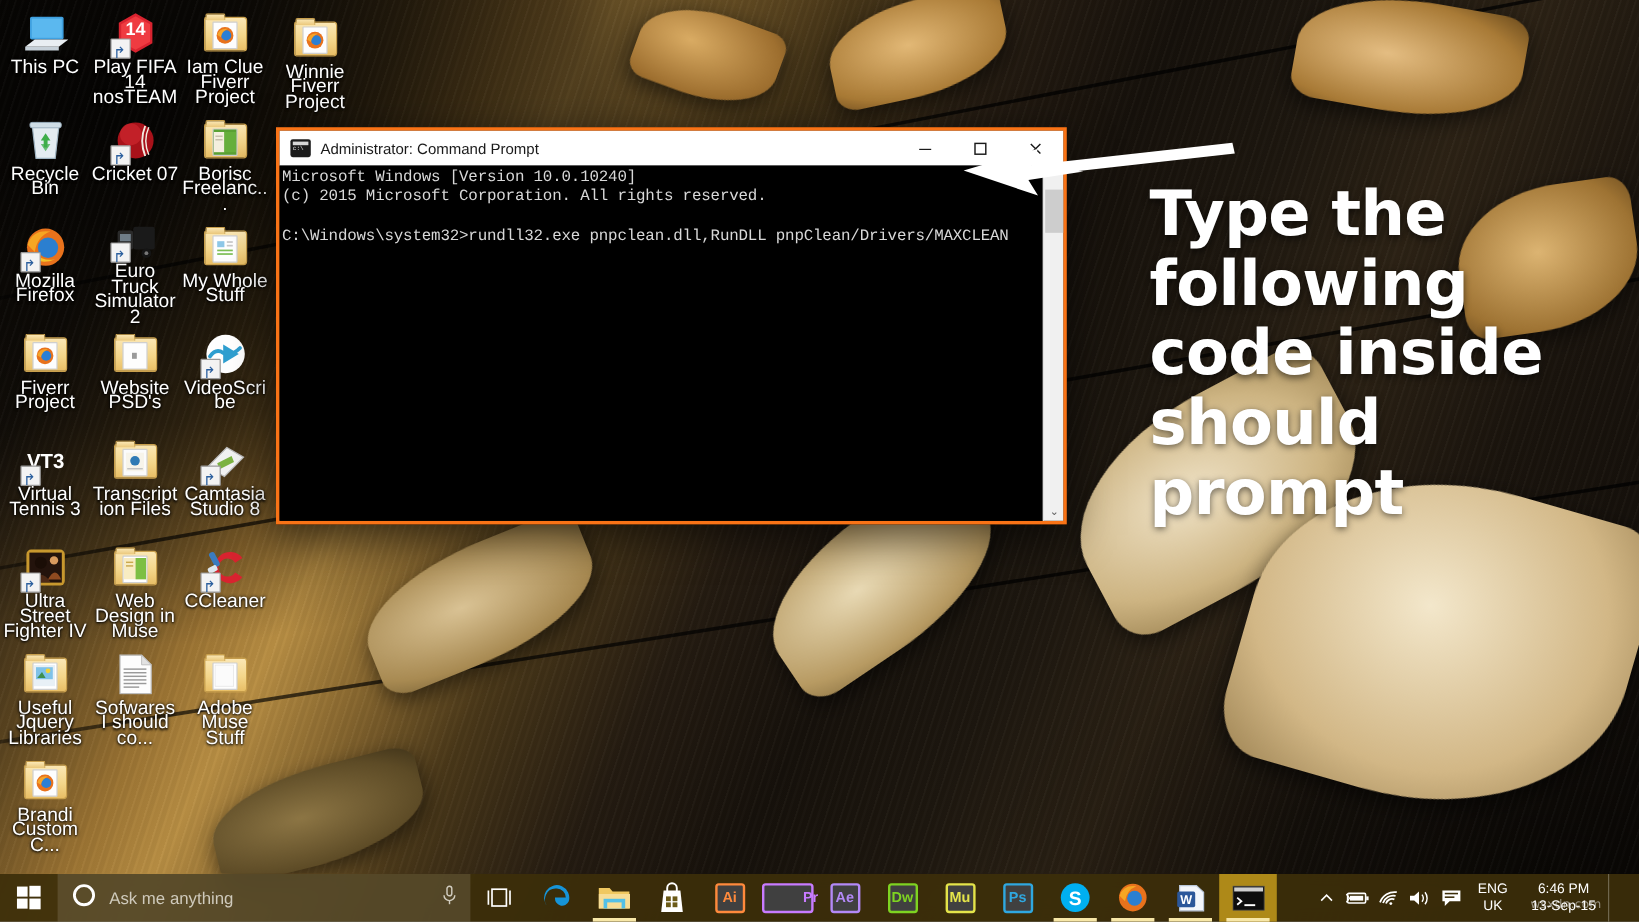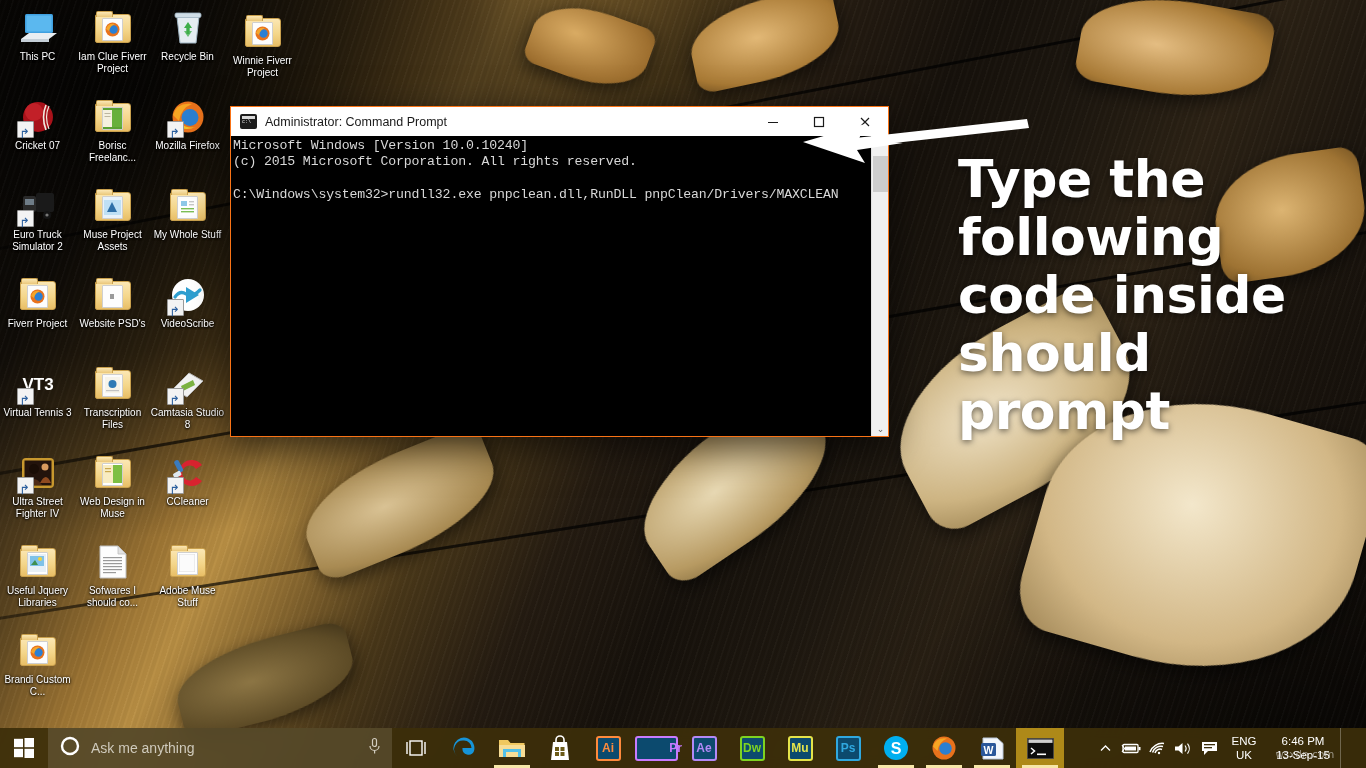--- a/index.html
+++ b/index.html
@@ -62,21 +62,21 @@
   .desk-icon {
     width: 75px; display: flex; flex-direction: column; align-items: center;
     padding-top: 4px; cursor: default; user-select: none;
   }
   .desk-icon .glyph {
     width: 40px; height: 40px; position: relative;
     display: flex; align-items: center; justify-content: center;
     margin-bottom: 3px;
   }
   .desk-icon .lbl {
-    color: #ffffff; font-size: 10px; line-height: 12.4px; text-align: center;
+    color: #ffffff; font-size: 16px; line-height: 12.4px; text-align: center;
     text-shadow: 0 1px 2px rgba(0,0,0,0.95), 0 0 3px rgba(0,0,0,0.9);
     max-width: 74px; word-wrap: break-word;
   }
   
   .shortcut::after {
     content: ""; position: absolute; left: -1px; bottom: -1px;
     width: 15px; height: 15px; background: #f3f3f3; border: 1px solid #9a9a9a;
     border-radius: 1px;
   }
   .shortcut::before {
@@ -98,21 +98,21 @@
   .folder .paper {
     position: absolute; left: 6px; top: 3px; width: 21px; height: 23px;
     background: #fdfdfd; border: 1px solid #cfcfcf; border-radius: 1px;
     display: flex; align-items: center; justify-content: center;
     font-size: 13px; overflow: hidden;
   }
 
   
   #cmd-window {
     position: absolute; left: 230px; top: 106px; width: 659px; height: 331px;
-    background: #000; border: 1px solid #f97316;
+    background: #000; border: 3px solid #f97316;
     box-shadow: 0 10px 34px rgba(0,0,0,0.6);
     display: flex; flex-direction: column;
   }
   #cmd-titlebar {
     height: 29px; background: #ffffff; display: flex; align-items: center;
     flex: 0 0 29px; padding-left: 9px;
   }
   #cmd-titlebar .tb-icon {
     width: 17px; height: 15px; background: #1c1c1c; border-radius: 2px;
     position: relative; margin-right: 8px; flex: 0 0 17px;
@@ -182,21 +182,21 @@
     position: relative;
   }
   .tb-app.running::after {
     content: ""; position: absolute; bottom: 0; left: 6px; right: 6px; height: 3px;
     background: #f7e7a8;
   }
   .tb-app.active { background: rgba(214,170,30,0.75); }
   .adobe-tile {
     width: 25px; height: 25px; border: 2px solid; border-radius: 3px;
     display: flex; align-items: center; justify-content: center;
-    font-size: 12px; font-weight: bold; background: #0c4a6e;
+    font-size: 12px; font-weight: bold; background: #404040;
     font-family: "Liberation Sans", sans-serif;
   }
   #tray {
     margin-left: auto; display: flex; align-items: center; gap: 0px; padding-right: 18px;
   }
   .tray-icon {
     width: 26px; height: 40px; display: flex; align-items: center; justify-content: center;
     color: #ffffff;
   }
   #lang-block {
@@ -253,20 +253,30 @@
         <svg width="38" height="32" viewBox="0 0 38 32">
           <rect x="6" y="2" width="28" height="19" rx="1.5" fill="#3fa0e0"></rect>
           <rect x="7.5" y="3.5" width="25" height="16" fill="#5bb8ef"></rect>
           <polygon points="2,27 10,21 38,21 30,27" fill="#e9eef2"></polygon>
           <polygon points="2,27 30,27 30,30 2,30" fill="#c6d0d8"></polygon>
         </svg>
       </div>
       <div class="lbl">This PC</div>
     </div>
 
+    <div class="desk-icon">
+      <div class="glyph shortcut">
+        <svg width="36" height="36" viewBox="0 0 36 36">
+          <polygon points="18,1 32,9 32,26 18,34 4,26 4,9" fill="#d8232f"></polygon>
+          <polygon points="18,3.5 30,10.3 30,24.7 18,31.5 6,24.7 6,10.3" fill="#ef3b41"></polygon>
+          <text x="18" y="19" font-family="Liberation Sans, sans-serif" font-size="15" font-weight="bold" fill="#fff" text-anchor="middle">14</text>
+        </svg>
+      </div>
+      <div class="lbl">Play FIFA 14 nosTEAM</div>
+    </div>
 
     <div class="desk-icon">
       <div class="glyph">
         <div class="folder">
             <div class="paper">
           <svg width="17" height="17" viewBox="0 0 17 17">
             <circle cx="8.5" cy="8.5" r="7" fill="#e8721c"></circle>
             <circle cx="9.5" cy="8.5" r="4.2" fill="#2a7fd4"></circle>
             <path d="M2 8 Q4 2 11 3 Q6 5 5 10 Z" fill="#f4a52a"></path>
           </svg>
@@ -336,33 +346,20 @@
           <rect x="6" y="8" width="9" height="6" fill="#6f7d88"></rect>
           <circle cx="10" cy="24" r="4" fill="#151515"></circle>
           <circle cx="28" cy="24" r="4" fill="#151515"></circle>
           <circle cx="10" cy="24" r="1.6" fill="#777"></circle>
           <circle cx="28" cy="24" r="1.6" fill="#777"></circle>
         </svg>
       </div>
       <div class="lbl">Euro Truck Simulator 2</div>
     </div>
 
-    <div class="desk-icon">
-      <div class="glyph">
-        <div class="folder">
-            <div class="paper" style="background:#e8f2fb;">
-          <svg width="19" height="17" viewBox="0 0 19 17">
-            <rect x="1" y="1" width="17" height="15" fill="#bfe0f5"></rect>
-            <path d="M4 13 L9 3 L14 13 Z" fill="#2e6fa8"></path>
-          </svg>
-        </div>
-          </div>
-      </div>
-      <div class="lbl">Muse Project Assets</div>
-    </div>
 
     <div class="desk-icon">
       <div class="glyph">
         <div class="folder">
             <div class="paper">
           <svg width="19" height="18" viewBox="0 0 19 18">
             <rect x="1" y="1" width="17" height="16" fill="#fff"></rect>
             <rect x="3" y="3" width="6" height="5" fill="#8ec8e8"></rect>
             <rect x="3" y="10" width="13" height="1.4" fill="#7dbf55"></rect>
             <rect x="3" y="13" width="13" height="1.4" fill="#7dbf55"></rect>

